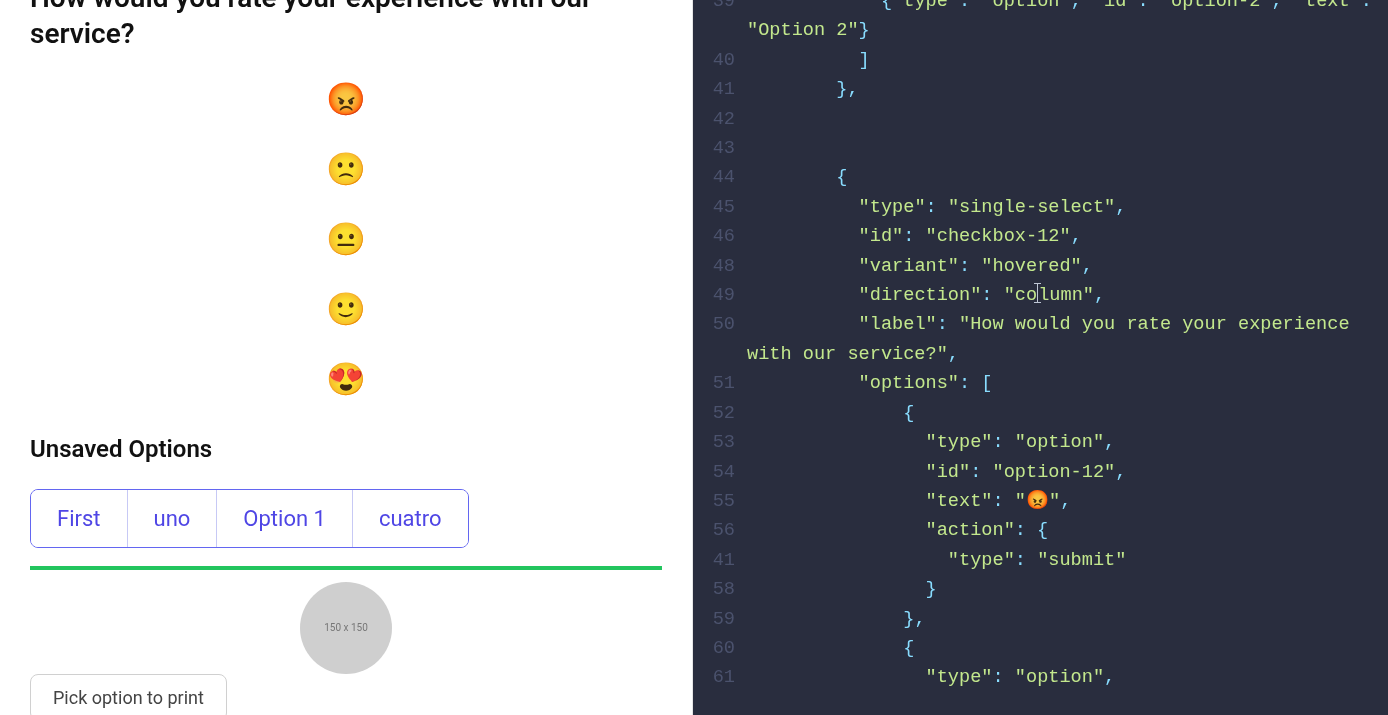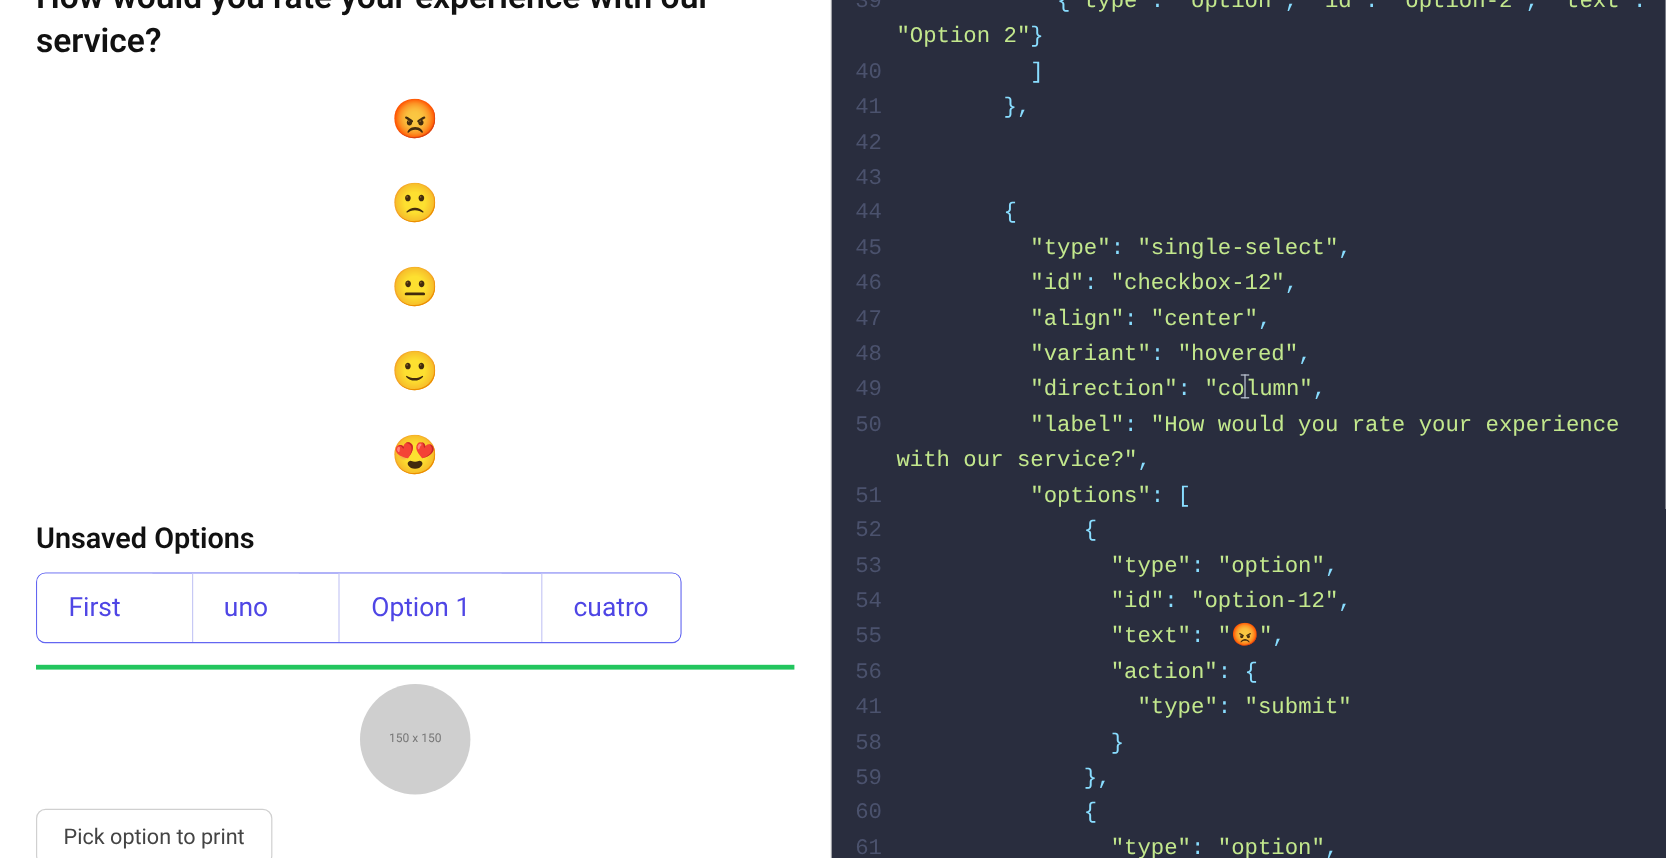--- a/index.html
+++ b/index.html
@@ -36,28 +36,27 @@
   .emoji-opt {
     font-size: 32px;
     line-height: 1;
     cursor: pointer;
     user-select: none;
   }
   .unsaved-heading {
     font-size: 24px;
     font-weight: 600;
     color: #111;
-    margin-bottom: 14px;
+    margin-bottom: 26px;
   }
   .unsaved-row {
     display: inline-flex;
     border: 1px solid #6366f1;
     border-radius: 8px;
     overflow: hidden;
-    gap: 33px;
   }
   .unsaved-btn {
     font-size: 22px;
     color: #4f46e5;
     background: #fff;
     padding: 16px 26px;
     border: none;
     cursor: pointer;
     font-family: inherit;
   }
@@ -195,21 +194,20 @@
   <div class="code-scroll" id="code-scroll">
       <div class="code-line"><div class="gutter">39</div><div class="code">            <span class="tok-punc">{</span><span class="tok-key">"type"</span><span class="tok-punc">: </span><span class="tok-str">"option"</span><span class="tok-punc">, </span><span class="tok-key">"id"</span><span class="tok-punc">: </span><span class="tok-str">"option-2"</span><span class="tok-punc">, </span><span class="tok-key">"text"</span><span class="tok-punc">: </span></div></div>
       <div class="code-line"><div class="gutter"></div><div class="code"><span class="tok-str">"Option 2"</span><span class="tok-punc">}</span></div></div>
       <div class="code-line"><div class="gutter">40</div><div class="code">          <span class="tok-punc">]</span></div></div>
       <div class="code-line"><div class="gutter">41</div><div class="code">        <span class="tok-punc">},</span></div></div>
       <div class="code-line"><div class="gutter">42</div><div class="code"></div></div>
       <div class="code-line"><div class="gutter">43</div><div class="code"></div></div>
       <div class="code-line"><div class="gutter">44</div><div class="code">        <span class="tok-punc">{</span></div></div>
       <div class="code-line"><div class="gutter">45</div><div class="code">          <span class="tok-key">"type"</span><span class="tok-punc">: </span><span class="tok-str">"single-select"</span><span class="tok-punc">,</span></div></div>
       <div class="code-line"><div class="gutter">46</div><div class="code">          <span class="tok-key">"id"</span><span class="tok-punc">: </span><span class="tok-str">"checkbox-12"</span><span class="tok-punc">,</span></div></div>
-      <div class="code-line"><div class="gutter">47</div><div class="code">          <span class="tok-key">"align"</span><span class="tok-punc">: </span><span class="tok-str">"center"</span><span class="tok-punc">,</span></div></div>
       <div class="code-line"><div class="gutter">48</div><div class="code">          <span class="tok-key">"variant"</span><span class="tok-punc">: </span><span class="tok-str">"hovered"</span><span class="tok-punc">,</span></div></div>
       <div class="code-line"><div class="gutter">49</div><div class="code">          <span class="tok-key">"direction"</span><span class="tok-punc">: </span><span class="tok-str">"co<span class="cursor"></span>lumn"</span><span class="tok-punc">,</span></div></div>
       <div class="code-line"><div class="gutter">50</div><div class="code">          <span class="tok-key">"label"</span><span class="tok-punc">: </span><span class="tok-str">"How would you rate your experience </span></div></div>
       <div class="code-line"><div class="gutter"></div><div class="code"><span class="tok-str">with our service?"</span><span class="tok-punc">,</span></div></div>
       <div class="code-line"><div class="gutter">51</div><div class="code">          <span class="tok-key">"options"</span><span class="tok-punc">: [</span></div></div>
       <div class="code-line"><div class="gutter">52</div><div class="code">              <span class="tok-punc">{</span></div></div>
       <div class="code-line"><div class="gutter">53</div><div class="code">                <span class="tok-key">"type"</span><span class="tok-punc">: </span><span class="tok-str">"option"</span><span class="tok-punc">,</span></div></div>
       <div class="code-line"><div class="gutter">54</div><div class="code">                <span class="tok-key">"id"</span><span class="tok-punc">: </span><span class="tok-str">"option-12"</span><span class="tok-punc">,</span></div></div>
       <div class="code-line"><div class="gutter">55</div><div class="code">                <span class="tok-key">"text"</span><span class="tok-punc">: </span><span class="tok-str">"😡"</span><span class="tok-punc">,</span></div></div>
       <div class="code-line"><div class="gutter">56</div><div class="code">                <span class="tok-key">"action"</span><span class="tok-punc">: {</span></div></div>

